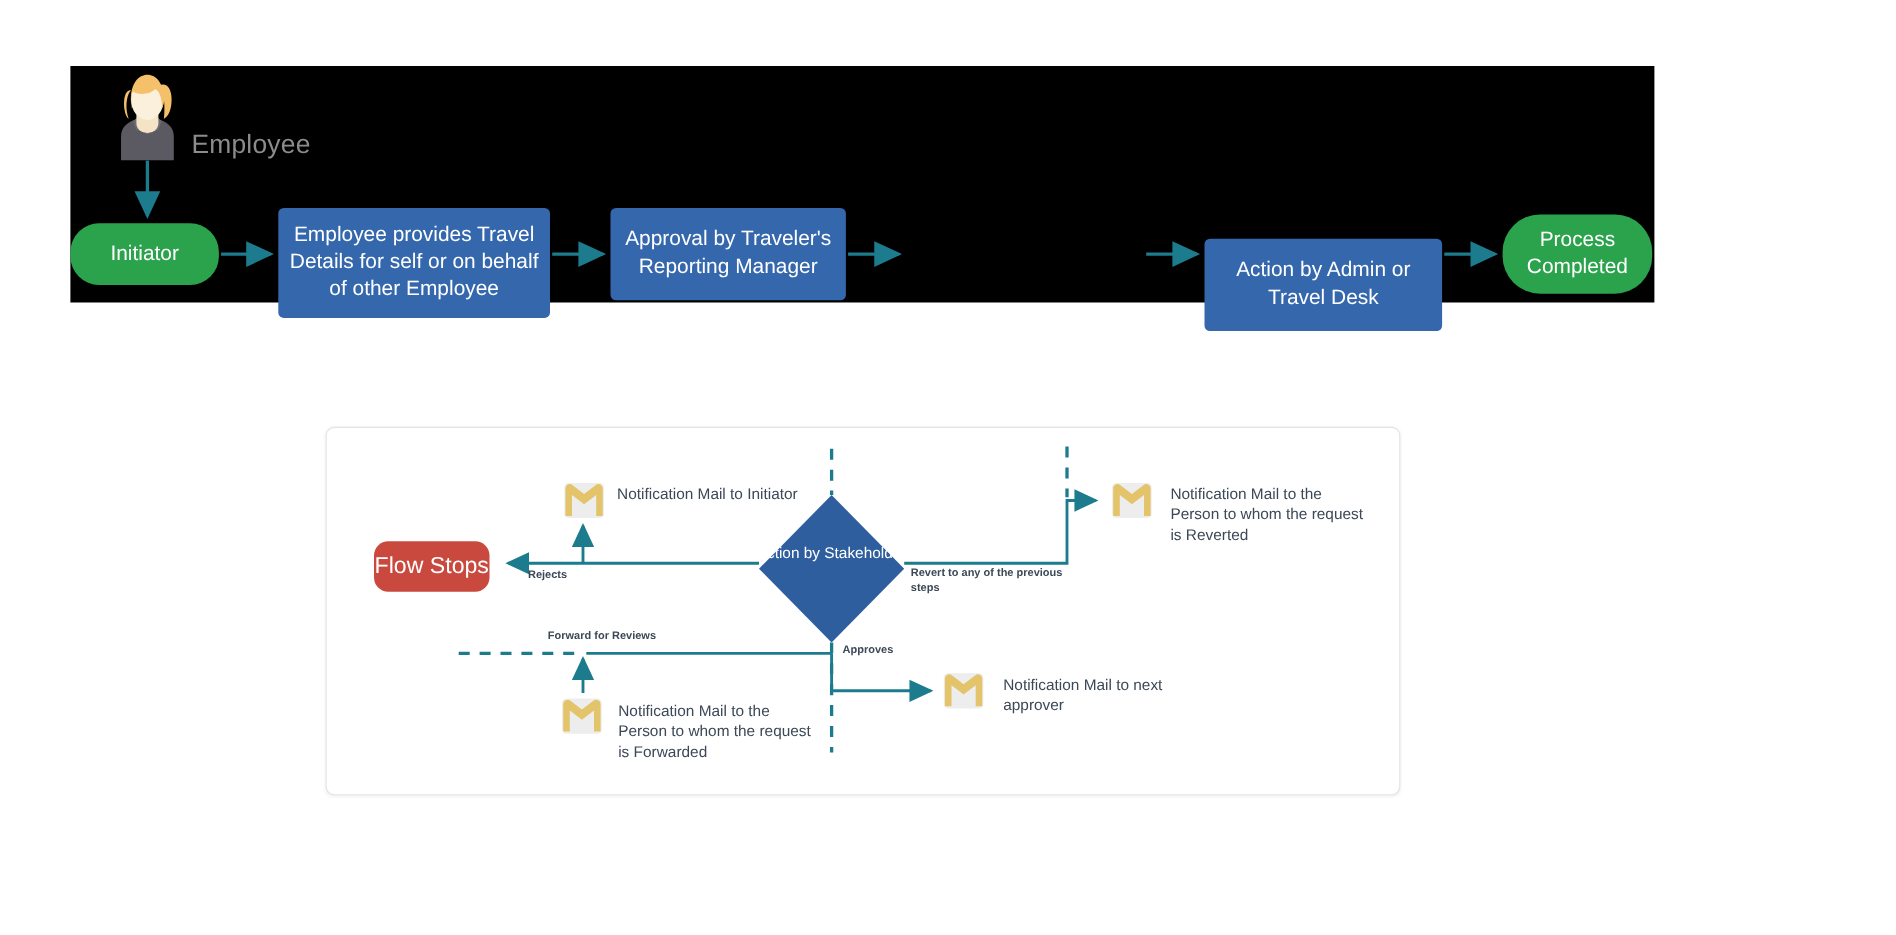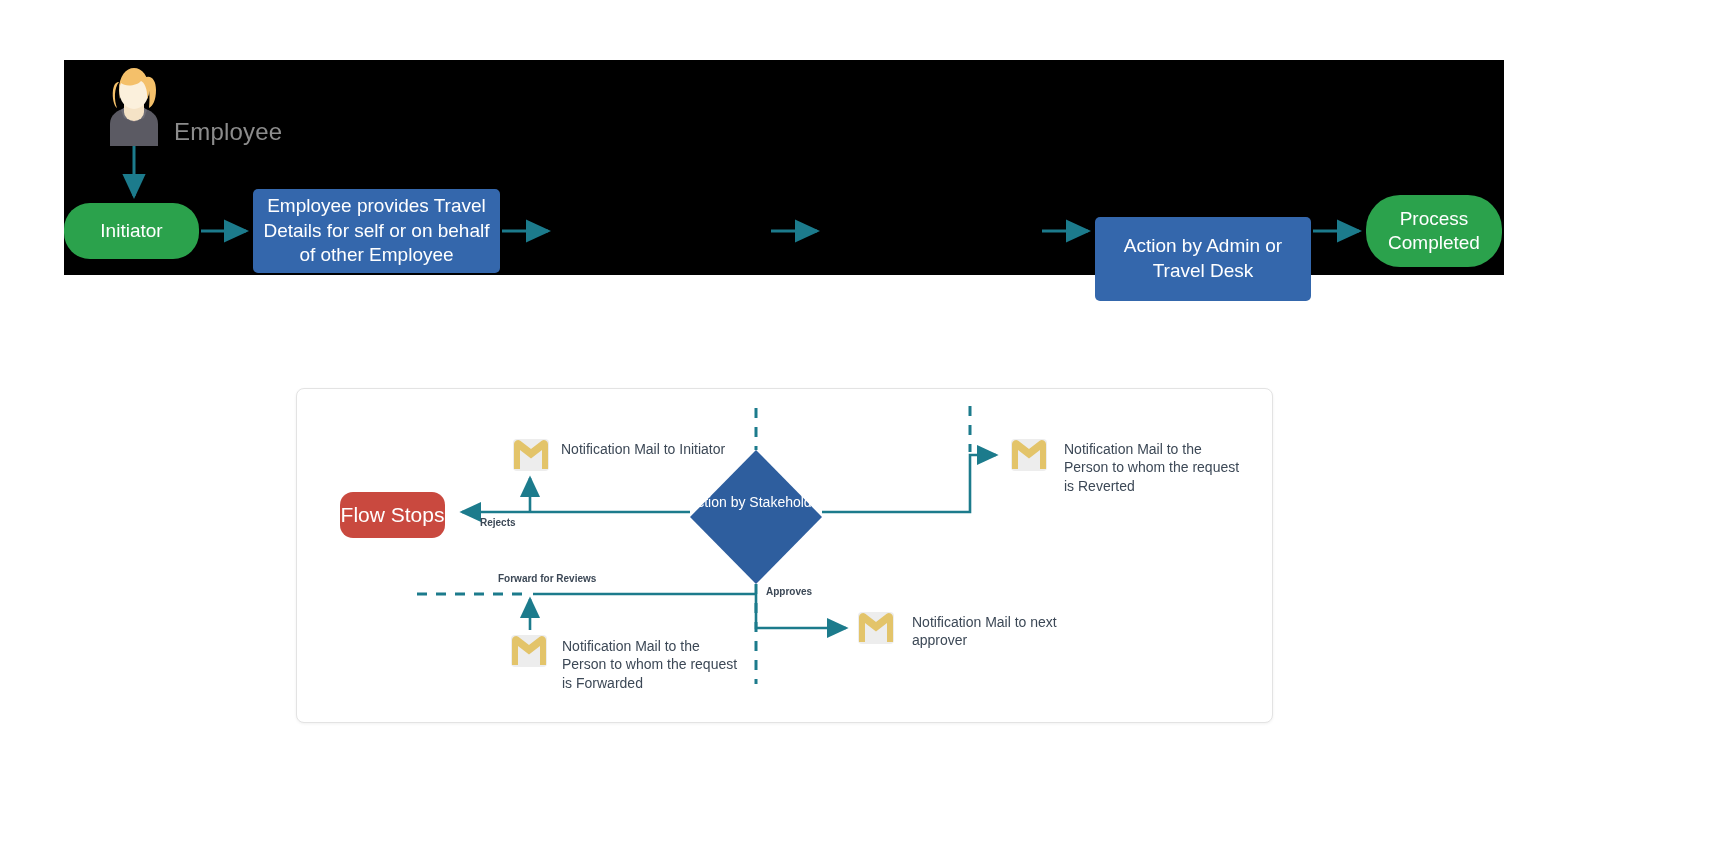--- a/index.html
+++ b/index.html
@@ -29,21 +29,21 @@
     text-align:center;line-height:1.25;font-size:19px;
   }
   .pill.initiator{left:64px;top:203px;width:135px;height:56px;}
   .pill.completed{left:1366px;top:195px;width:136px;height:72px;border-radius:34px;}
 
   .pbox{
     position:absolute;background:#3467ac;border-radius:5px;color:#ffffff;
     display:flex;align-items:center;justify-content:center;text-align:center;
     line-height:1.3;font-size:19px;padding:0 8px;box-sizing:border-box;
   }
-  .pbox.b1{left:253px;top:189px;width:247px;height:84px;}
+  .pbox.b1{left:253px;top:189px;width:247px;height:100px;}
   .pbox.b2{left:555px;top:189px;width:214px;height:84px;}
   .pbox.b3{left:824px;top:189px;width:216px;height:84px;}
   .pbox.b4{left:1095px;top:189px;width:216px;height:84px;margin-top:28px;}
 
   
   .card{
     position:absolute;left:296px;top:388px;width:975px;height:333px;
     background:#ffffff;border:1px solid #e3e3e3;border-radius:8px;
     box-shadow:0 1px 3px rgba(0,0,0,.06);
   }
@@ -92,20 +92,23 @@
     </svg>
   </div>
   <div class="emp-label">Employee</div>
 
   <div class="pill initiator">
     <span>Initiator</span>
   </div>
   <div class="pbox b1">
     <span>Employee provides Travel Details for self or on behalf of other Employee</span>
   </div>
+  <div class="pbox b2">
+    <span>Approval by Traveler's Reporting Manager</span>
+  </div>
   <div class="pbox b4">
     <span>Action by Admin or Travel Desk</span>
   </div>
   <div class="pill completed">
     <span>Process Completed</span>
   </div>
 
   <div class="card"></div>
 
   <svg class="flow" viewBox="0 0 1724 850">
@@ -150,20 +153,21 @@
 
   <div class="diamond-label">
     <span>Action by Stakeholder</span>
   </div>
 
   <div class="flowstops">
     <span>Flow Stops</span>
   </div>
 
   <div class="elabel" style="left:480px;top:516px;">Rejects</div>
+  <div class="elabel" style="left:828px;top:515px;width:160px;">Revert to any of the previous steps</div>
   <div class="elabel" style="left:498px;top:572px;">Forward for Reviews</div>
   <div class="elabel" style="left:766px;top:585px;">Approves</div>
 
   <div class="gicon" style="left:512px;top:438px;">
     <svg viewBox="0 0 38 34" width="38" height="34">
       <rect x="1" y="1" width="36" height="32" rx="4" fill="#ededed"></rect>
       <path d="M2 31 V6 a4 4 0 0 1 6.3-3.2 L19 11 l10.7-8.2 A4 4 0 0 1 36 6 v25 h-6 V12 l-11 8.4 L8 12 v19 Z" fill="#e3c46a"></path>
     </svg>
   </div>
   <div class="gicon" style="left:1010px;top:438px;">

